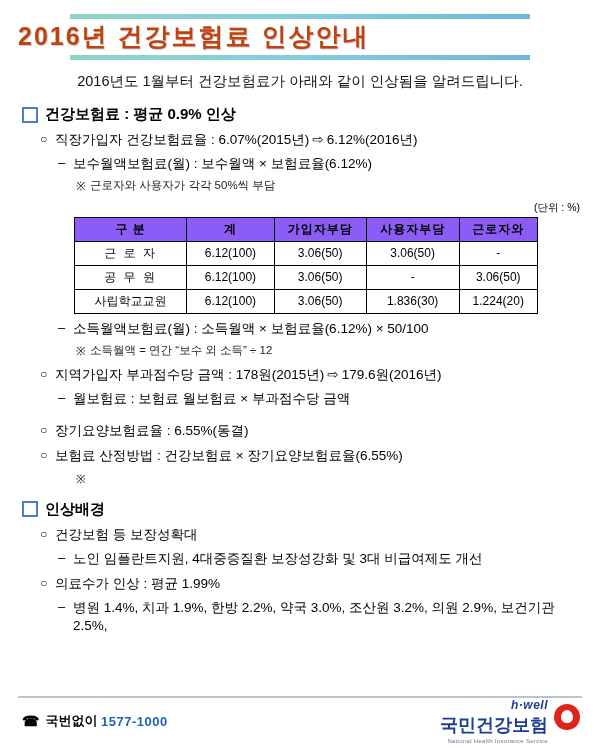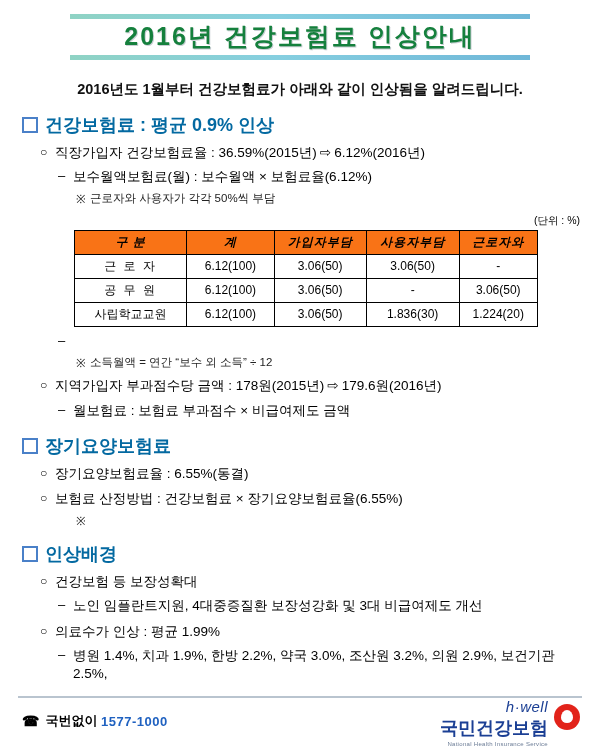--- a/index.html
+++ b/index.html
@@ -42,47 +42,47 @@
     right: 52px;
     bottom: 0;
     height: 5px;
     background: linear-gradient(to right, #8fd3c4 0%, #86cfe0 45%, #6fb7d8 100%);
   }
   .title-text {
     position: absolute;
     left: 0;
     right: 0;
     top: 6px;
-    text-align: center;
+    text-align: left;
     font-size: 25px;
     font-weight: bold;
     letter-spacing: 2px;
-    color: #15803d;
+    color: #c2410c;
     text-shadow: 1px 1px 0 #c9ced4;
   }
 
   
   .intro {
-    margin-top: 20px;
+    margin-top: 12px;
     text-align: center;
     font-size: 14.5px;
-    font-weight: bold;
+    font-weight: normal;
     color: #111;
   }
 
   
   .section {
     margin-top: 14px;
   }
   .sec-head {
     display: flex;
     align-items: center;
-    font-size: 18px;
-    font-weight: bold;
-    color: #0369a1;
+    font-size: 15px;
+    font-weight: bold;
+    color: #000000;
     margin-left: 4px;
   }
   .sec-marker {
     display: inline-block;
     width: 12px;
     height: 12px;
     border: 2px solid #4a80c8;
     margin-right: 7px;
     flex: 0 0 auto;
   }
@@ -141,24 +141,23 @@
     width: 464px;
     font-size: 12px;
   }
   th, td {
     border: 1px solid #000;
     text-align: center;
     padding: 3px 2px;
     font-weight: normal;
   }
   thead th {
-    background: #f97316;
+    background: #8b5cf6;
     font-weight: bold;
     letter-spacing: 1px;
-    font-style: italic;
   }
   td.cat { letter-spacing: 2px; }
   td.cat.small { letter-spacing: 0px; }
 
   
   .footer {
     position: absolute;
     left: 18px;
     right: 18px;
     bottom: 8px;
@@ -194,22 +193,22 @@
     right: 2px;
     top: 2px;
     display: flex;
     align-items: flex-start;
   }
   .logo-text {
     text-align: right;
     margin-right: 6px;
   }
   .logo-hwell {
-    font-size: 15px;
-    font-weight: normal;
+    font-size: 12px;
+    font-weight: bold;
     font-style: italic;
     color: #1b3f94;
     letter-spacing: 0.5px;
   }
   .logo-kr {
     font-size: 18px;
     font-weight: bold;
     color: #1b3f94;
     margin-top: 1px;
   }
@@ -252,21 +251,21 @@
   <div class="intro">2016년도 1월부터 건강보험료가 아래와 같이 인상됨을 알려드립니다.</div>
 
   <div class="section">
     <div class="sec-head">
       <span class="sec-marker"></span>
       <span>건강보험료 : 평균 0.9% 인상</span>
     </div>
 
     <div class="lvl1">
       <span class="bullet">○</span>
-      <span class="txt">직장가입자 건강보험료율 : 36.59%(2015년)</span>
+      <span class="txt">직장가입자 건강보험료율 : 6.07%(2015년)</span>
       <span class="arrow">⇨</span>
       <span class="txt">6.12%(2016년)</span>
     </div>
 
     <div class="lvl2">
       <span class="bullet">–</span>
       <span class="txt">보수월액보험료(월) : 보수월액 × 보험료율(6.12%)</span>
     </div>
 
     <div class="note">
@@ -307,45 +306,42 @@
             <td>3.06(50)</td>
             <td>1.836(30)</td>
             <td>1.224(20)</td>
           </tr>
         </tbody>
       </table>
     </div>
 
     <div class="lvl2">
       <span class="bullet">–</span>
+      <span class="txt">소득월액보험료(월) : 소득월액 × 보험료율(6.12%) × 50/100</span>
     </div>
 
     <div class="note">
       <span class="mark">※</span>
       <span class="txt">소득월액 = 연간 “보수 외 소득” ÷ 12</span>
     </div>
 
     <div class="lvl1">
       <span class="bullet">○</span>
       <span class="txt">지역가입자 부과점수당 금액 : 178원(2015년)</span>
       <span class="arrow">⇨</span>
       <span class="txt">179.6원(2016년)</span>
     </div>
 
     <div class="lvl2">
       <span class="bullet">–</span>
-      <span class="txt">월보험료 : 보험료 부과점수 × 비급여제도 금액</span>
+      <span class="txt">월보험료 : 보험료 월보험료 × 부과점수당 금액</span>
     </div>
   </div>
 
   <div class="section">
-    <div class="sec-head">
-      <span class="sec-marker"></span>
-      <span>장기요양보험료</span>
-    </div>
 
     <div class="lvl1">
       <span class="bullet">○</span>
       <span class="txt">장기요양보험료율 : 6.55%(동결)</span>
     </div>
     <div class="lvl1">
       <span class="bullet">○</span>
       <span class="txt">보험료 산정방법 : 건강보험료 × 장기요양보험료율(6.55%)</span>
     </div>
     <div class="note">

